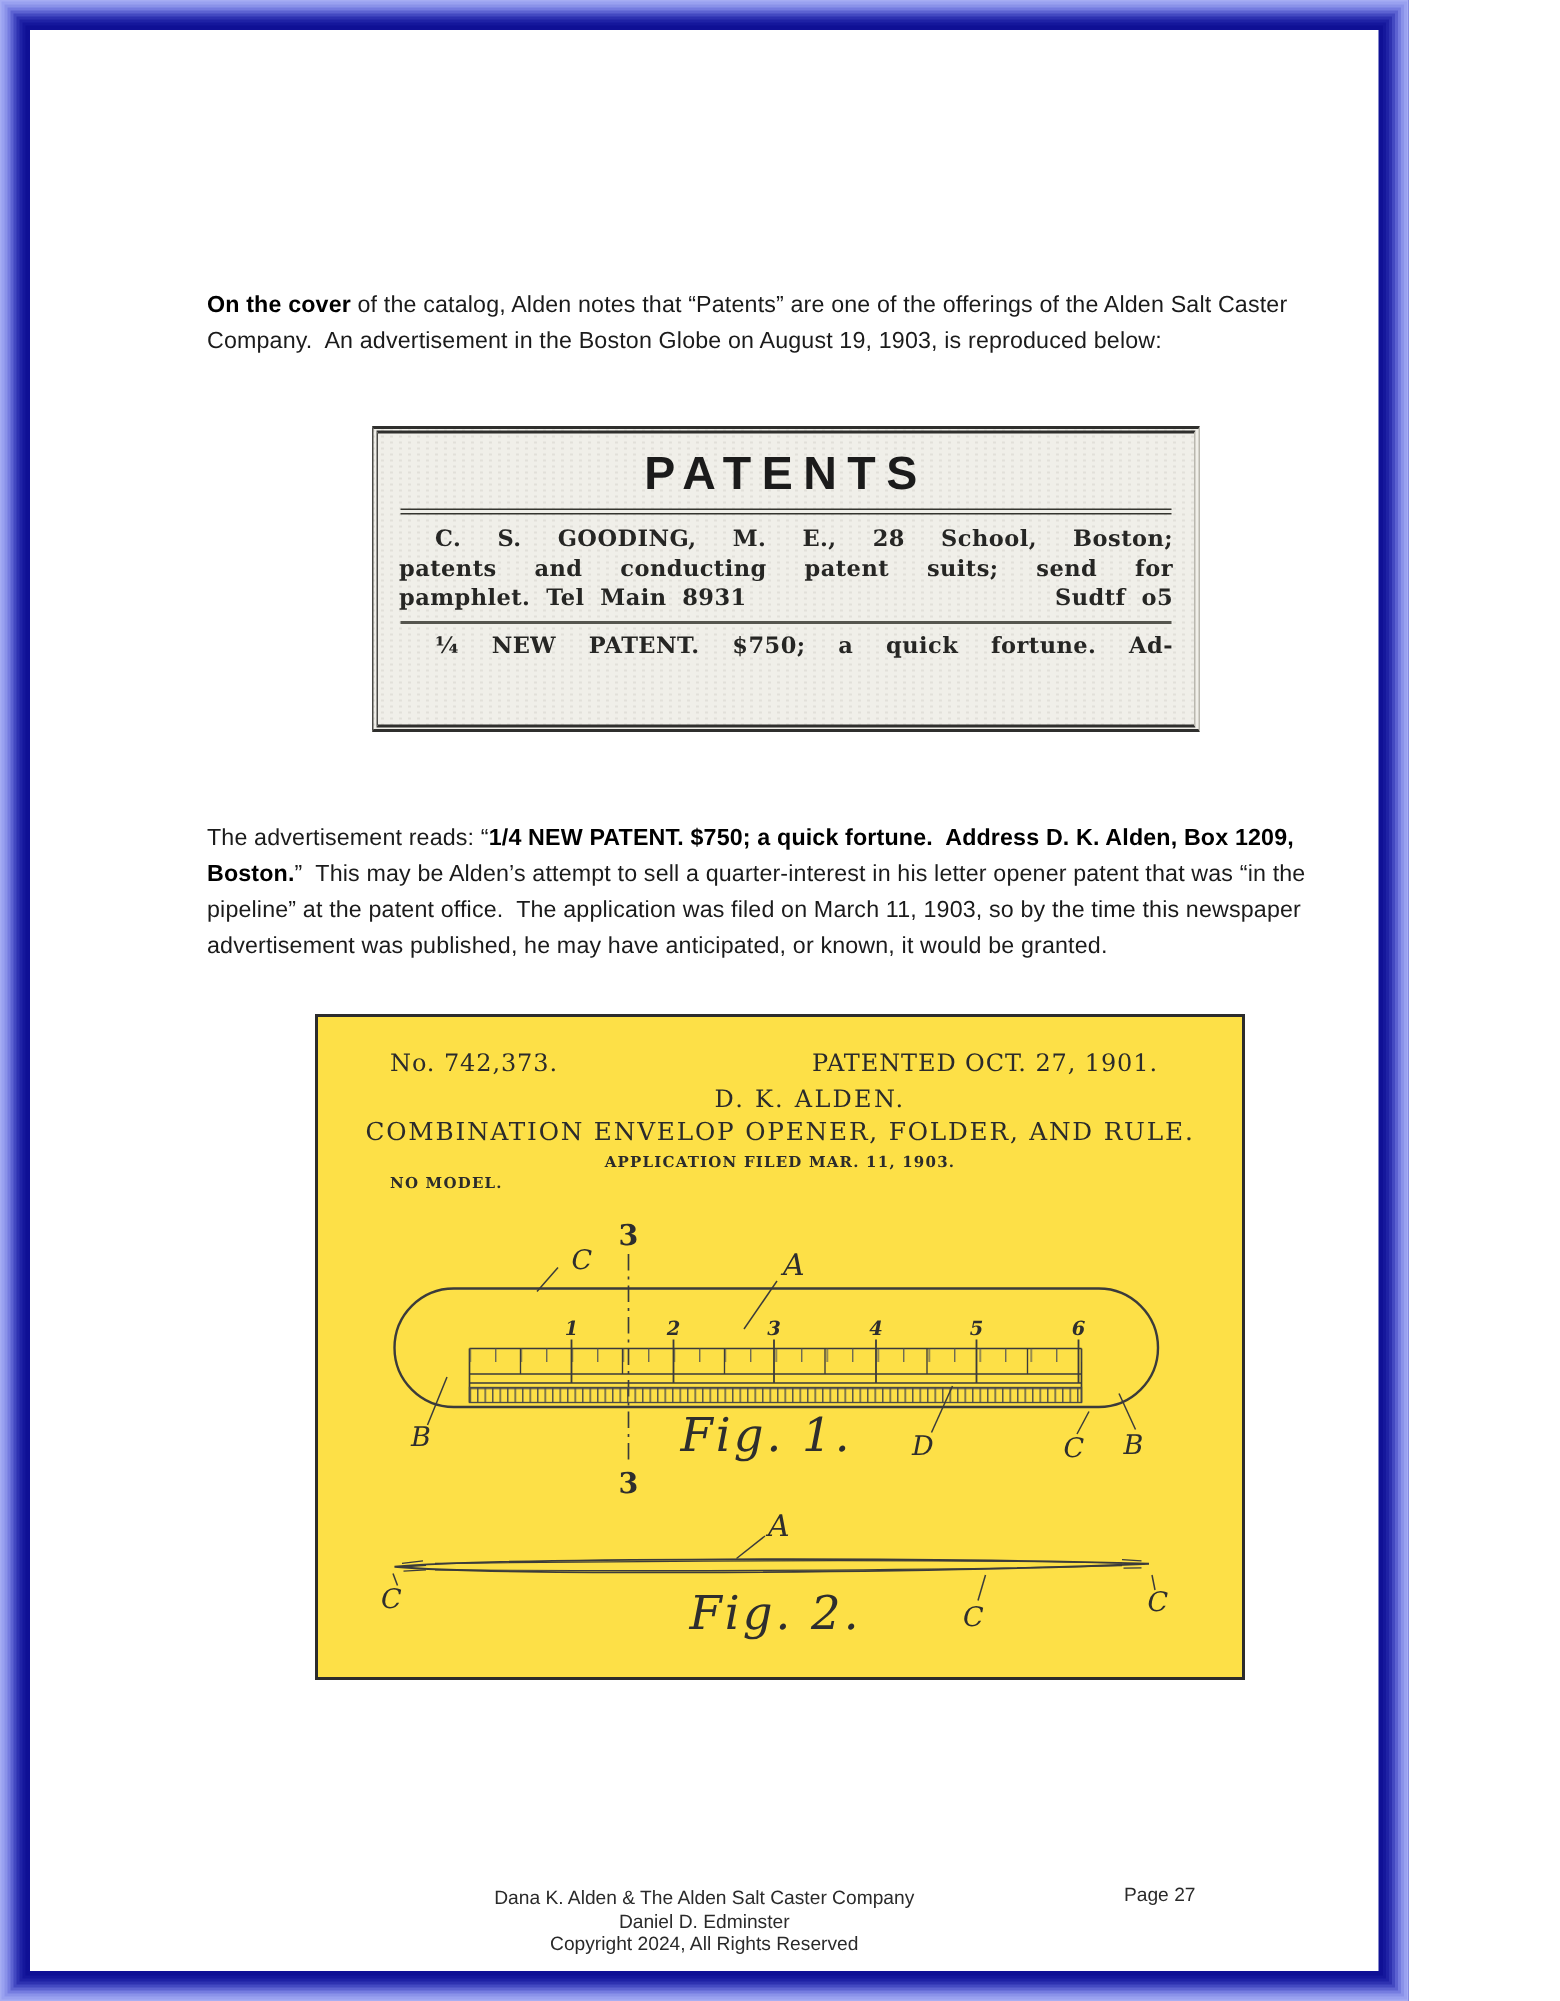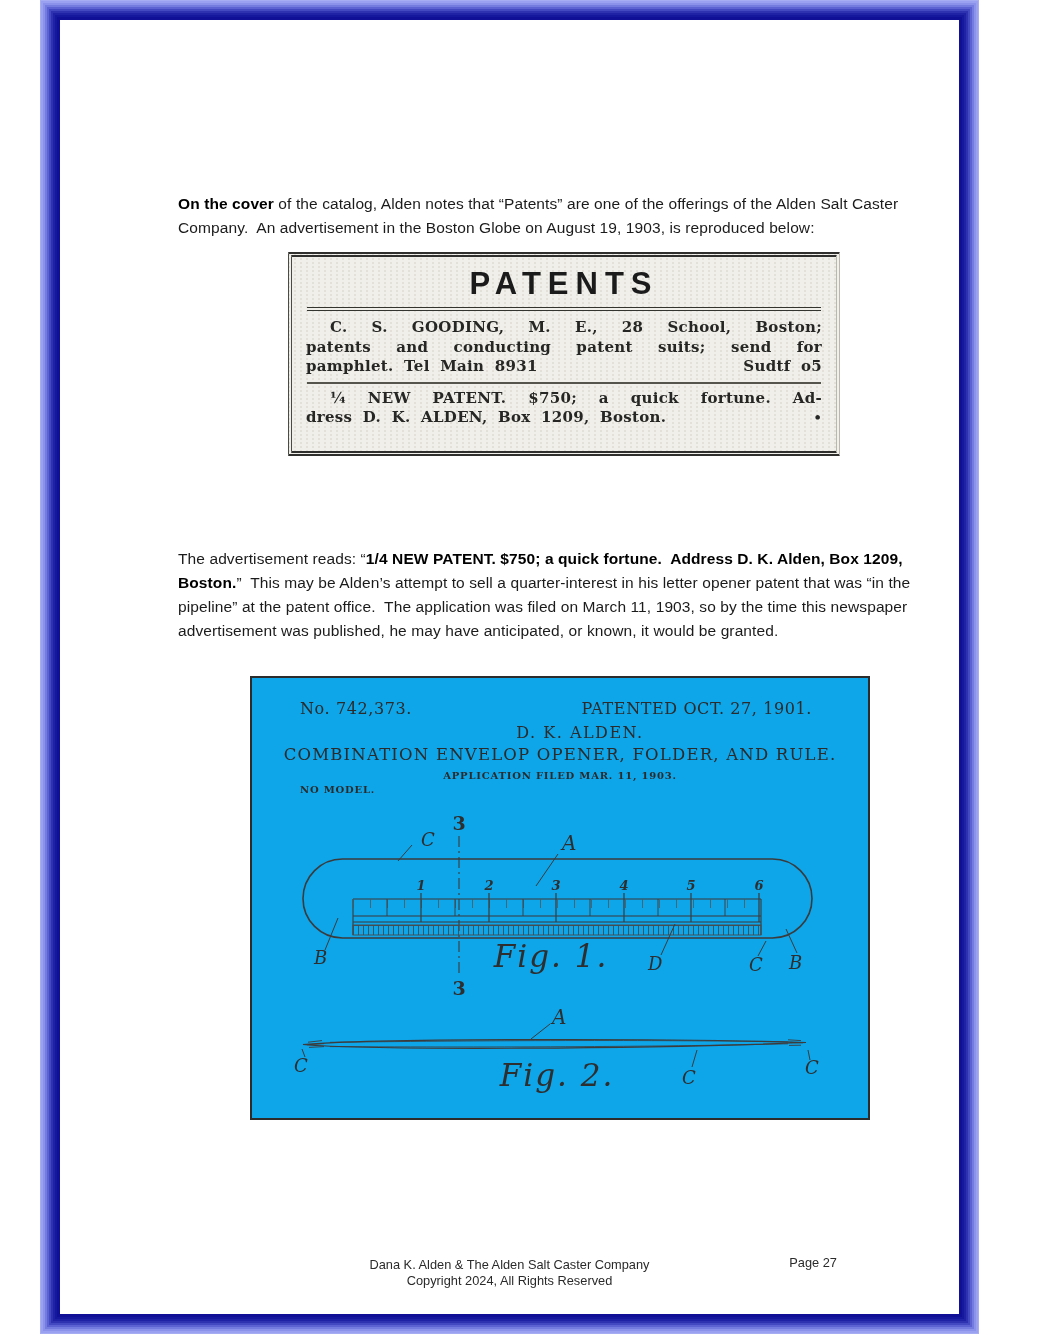--- a/index.html
+++ b/index.html
@@ -1,18 +1,18 @@
 <!DOCTYPE html>
 <html><head>
 <meta charset="utf-8">
 <style>
   html,body { margin:0; padding:0; background:#ffffff; }
   #page {
     position:relative; width:939px; height:1334px; background:#ffffff;
-    font-family:"Liberation Sans", sans-serif; overflow:hidden;margin-left:40px;
+    font-family:"Liberation Sans", sans-serif; overflow:hidden;
   }
   
   #frame {
     position:absolute; inset:0; pointer-events:none; z-index:50;
     box-shadow:
       inset 0 0 0 1px  #a6adf3,
       inset 0 0 0 3px  #99a1f0,
       inset 0 0 0 5px  #8a92e9,
       inset 0 0 0 7px  #757ce0,
       inset 0 0 0 9px  #5c62d1,
@@ -26,21 +26,21 @@
     position:absolute; left:138px; width:776px;
     font-size:15.5px; line-height:24.3px; color:#1b1b1b;
     white-space:pre-wrap; letter-spacing:0.1px;
   }
   #intro-para { top:176px; }
   #mid-para   { top:531px; }
   .para b { color:#000; }
 
   
   #ad {
-    position:absolute; left:248px; top:252px; width:552px; height:204px;
+    position:absolute; left:248px; top:284px; width:552px; height:204px;
     box-sizing:border-box;
     background-color:#f0efe9;
     background-image:radial-gradient(rgba(95,90,80,0.10) 1px, transparent 1.3px);
     background-size:6px 4px;
     border-top:5px double #2f2f2d; border-bottom:5px double #2f2f2d;
     border-left:4px double #4a4a46; border-right:4px double #b9b7ae;
     color:#262624; font-family:"DejaVu Serif", serif; font-weight:700;
     padding:2px 14px 0 14px;
   }
   #ad-headline {
@@ -55,21 +55,21 @@
     text-align:justify; text-align-last:justify;
   }
   .ad-indent { padding-left:24px; }
   .ad-split { display:flex; justify-content:space-between;
     font-size:15px; line-height:19.5px; letter-spacing:0.3px; word-spacing:5px; }
   .ad-dot { font-size:13px; }
 
   
   #patent {
     position:absolute; left:210px; top:676px; width:620px; height:444px;
-    box-sizing:border-box; border:2px solid #2c2c2c; background:#0ea5e9;
+    box-sizing:border-box; border:2px solid #2c2c2c; background:#fde047;
     font-family:"DejaVu Serif", serif; color:#2b2b2b;
   }
   .p-row1 { position:absolute; top:21px; left:48px; right:56px;
     display:flex; justify-content:space-between; font-size:16px; letter-spacing:0.6px; }
   .p-inventor { position:absolute; top:45px;  left:0; width:100%; text-align:center;
     font-size:16px; letter-spacing:1.5px;padding-left:20px; }
   .p-title    { position:absolute; top:67px;  left:0; width:100%; text-align:center;
     font-size:16.5px; letter-spacing:1.2px; }
   .p-app      { position:absolute; top:92px;  left:0; width:100%; text-align:center;
     font-size:10px; font-weight:700; letter-spacing:0.8px; }
@@ -109,24 +109,20 @@
     <div id="ad-headline">PATENTS</div>
     <div class="ad-rule"></div>
     <div class="ad-line ad-indent">C. S. GOODING, M. E., 28 School, Boston;</div>
     <div class="ad-line">patents and conducting patent suits; send for</div>
     <div class="ad-split">
       <span>pamphlet.   Tel Main 8931</span>
       <span>Sudtf  o5</span>
     </div>
     <div class="ad-thin"></div>
     <div class="ad-line ad-indent">¼ NEW PATENT. $750; a quick fortune.  Ad-</div>
-    <div class="ad-split">
-      <span>dress D. K. ALDEN, Box 1209, Boston.</span>
-      <span class="ad-dot">•</span>
-    </div>
   </div>
 
   <p class="para" id="mid-para"><span>The advertisement reads: “</span><b>1/4 NEW PATENT. $750; a quick fortune.  Address D. K. Alden, Box 1209, Boston.</b><span>”  This may be Alden’s attempt to sell a quarter-interest in his letter opener patent that was “in the pipeline” at the patent office.  The application was filed on March 11, 1903, so by the time this newspaper advertisement was published, he may have anticipated, or known, it would be granted.</span></p>
 
   <div id="patent">
     <div class="p-row1">
       <span>No. 742,373.</span>
       <span>PATENTED OCT. 27, 1901.</span>
     </div>
     <div class="p-inventor">D. K. ALDEN.</div>
@@ -191,16 +187,17 @@
       <path class="draw" stroke-width="1" d="M558 262 L556 252"></path>
       <text class="lbl" x="553" y="276" font-size="18">C</text>
 
       <text class="fig-cap" x="305" y="288" font-size="31" text-anchor="middle">Fig. 2.</text>
     </svg>
   </div>
 
 
   <div id="footer">
     <div>Dana K. Alden &amp; The Alden Salt Caster Company</div>
+    <div>Daniel D. Edminster</div>
     <div>Copyright 2024, All Rights Reserved</div>
   </div>
   <div id="pagenum">Page 27</div>
 </div>
 
 </body></html>

